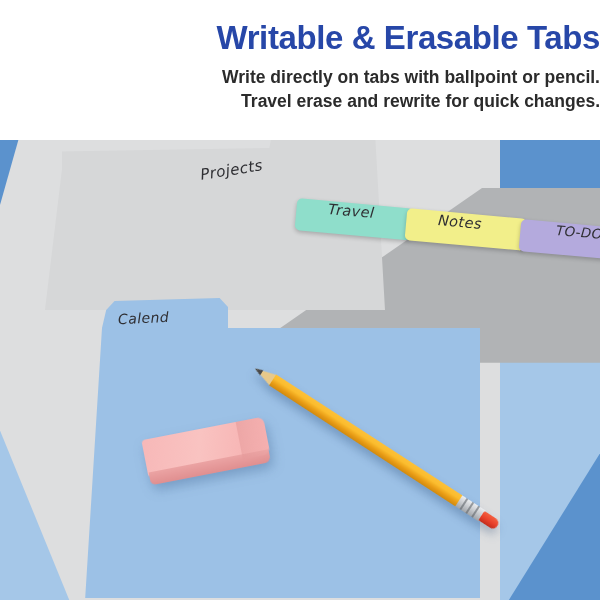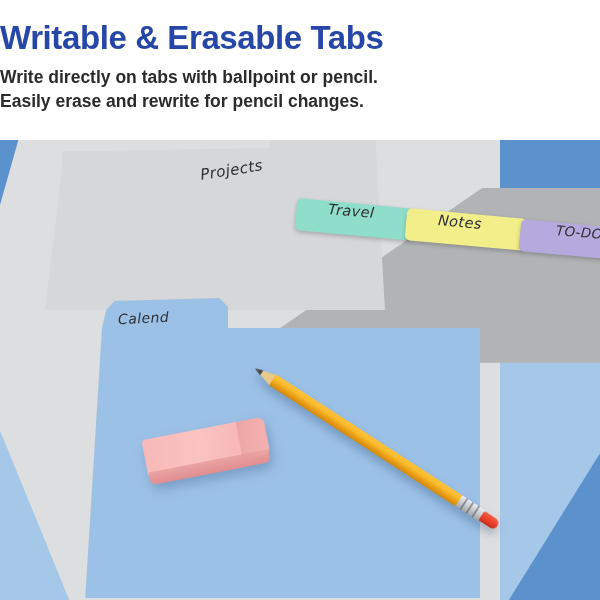--- a/index.html
+++ b/index.html
@@ -17,21 +17,21 @@
     overflow: hidden;
     background: #ffffff;
   }
 
   
   .header {
     position: absolute;
     left: 0;
     top: 0;
     width: 600px;
-    text-align: left;
+    text-align: right;
     z-index: 40;
   }
   .headline {
     margin: 0;
     padding-top: 19px;
     font-size: 33px;
     font-weight: bold;
     letter-spacing: -0.4px;
     line-height: 1.15;
     color: #2747a8;
@@ -228,21 +228,21 @@
 </style>
 </head>
 <body>
 
 <div id="stage">
 
   <div class="header">
     <h1 class="headline">Writable &amp; Erasable Tabs</h1>
     <p class="subline">
       <span>Write directly on tabs with ballpoint or pencil.</span>
-      <span>Easily erase and rewrite for pencil changes.</span>
+      <span>Travel erase and rewrite for quick changes.</span>
     </p>
   </div>
 
   <div class="scene">
 
     <div class="layer bg-blue-dark"></div>
     <div class="layer sheet-blue-light"></div>
     <div class="layer sheet-grey-light"></div>
     <div class="layer sheet-grey-dark"></div>
     <div class="layer div-grey"></div>

